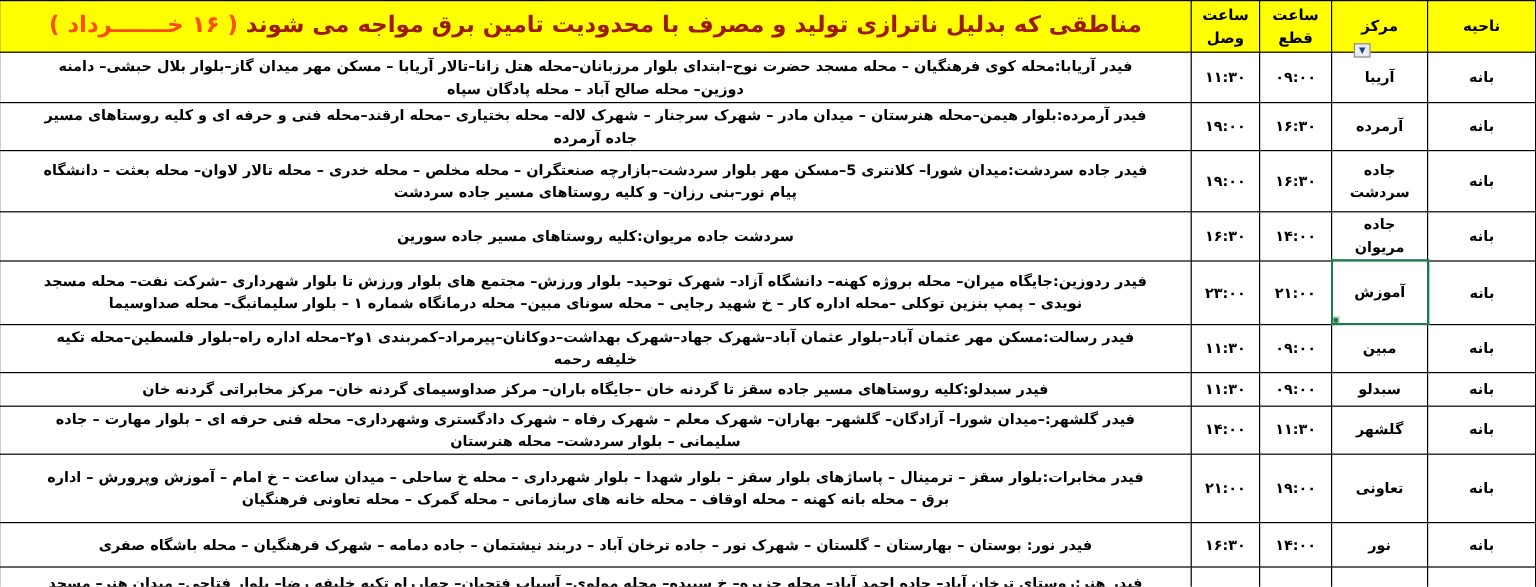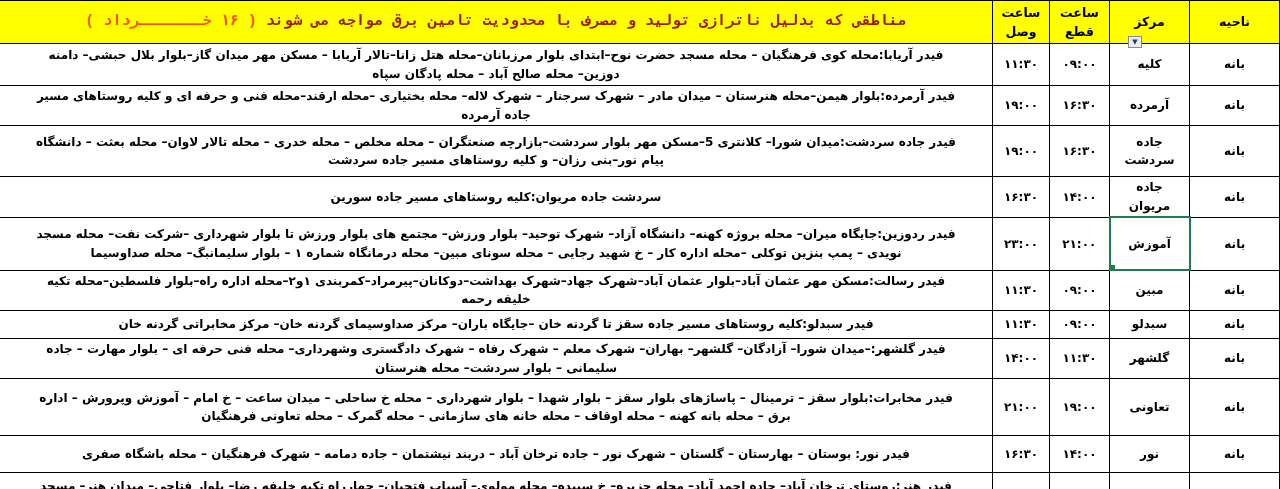--- a/index.html
+++ b/index.html
@@ -30,21 +30,21 @@
     overflow:hidden;
     padding:1px 6px;
     font-size:12px;
     line-height:1.55;
   }
   thead th{
     background:var(--header-bg);
     height:43px;
     font-size:12.5px;
   }
-  th.title-cell{font-size:15px;font-family:Liberation Mono, monospace;}
+  th.title-cell{font-size:19px;}
   .title-main{color:var(--title-color);}
   .title-date{color:var(--date-color);}
   tbody td{background:#ffffff;}
   td.desc{padding:1px 28px;}
   
   tbody tr:nth-child(1){height:42px}
   tbody tr:nth-child(2){height:37px}
   tbody tr:nth-child(3){height:51px}
   tbody tr:nth-child(4){height:31px}
   tbody tr:nth-child(5){height:53px}
@@ -95,21 +95,21 @@
         <th>ساعت قطع</th>
         <th>ساعت وصل</th>
         <th class="title-cell">
           <span class="title-main">مناطقی که بدلیل ناترازی تولید و مصرف با محدودیت تامین برق مواجه می شوند </span><span class="title-date">( ۱۶ خـــــــرداد )</span>
         </th>
       </tr>
     </thead>
     <tbody>
         <tr>
           <td>بانه</td>
-          <td>کلیه</td>
+          <td>آریبا</td>
           <td>۰۹:۰۰</td>
           <td>۱۱:۳۰</td>
           <td class="desc">فیدر آریابا:محله کوی فرهنگیان – محله مسجد حضرت نوح–ابتدای بلوار مرزبانان–محله هتل زانا–تالار آریابا – مسکن مهر میدان گاز–بلوار بلال حبشی– دامنه دوزین– محله صالح آباد – محله پادگان سپاه</td>
         </tr>
         <tr>
           <td>بانه</td>
           <td>آرمرده</td>
           <td>۱۶:۳۰</td>
           <td>۱۹:۰۰</td>
           <td class="desc">فیدر آرمرده:بلوار هیمن–محله هنرستان – میدان مادر – شهرک سرجنار – شهرک لاله– محله بختیاری –محله ارقند–محله فنی و حرفه ای و کلیه روستاهای مسیر جاده آرمرده</td>

